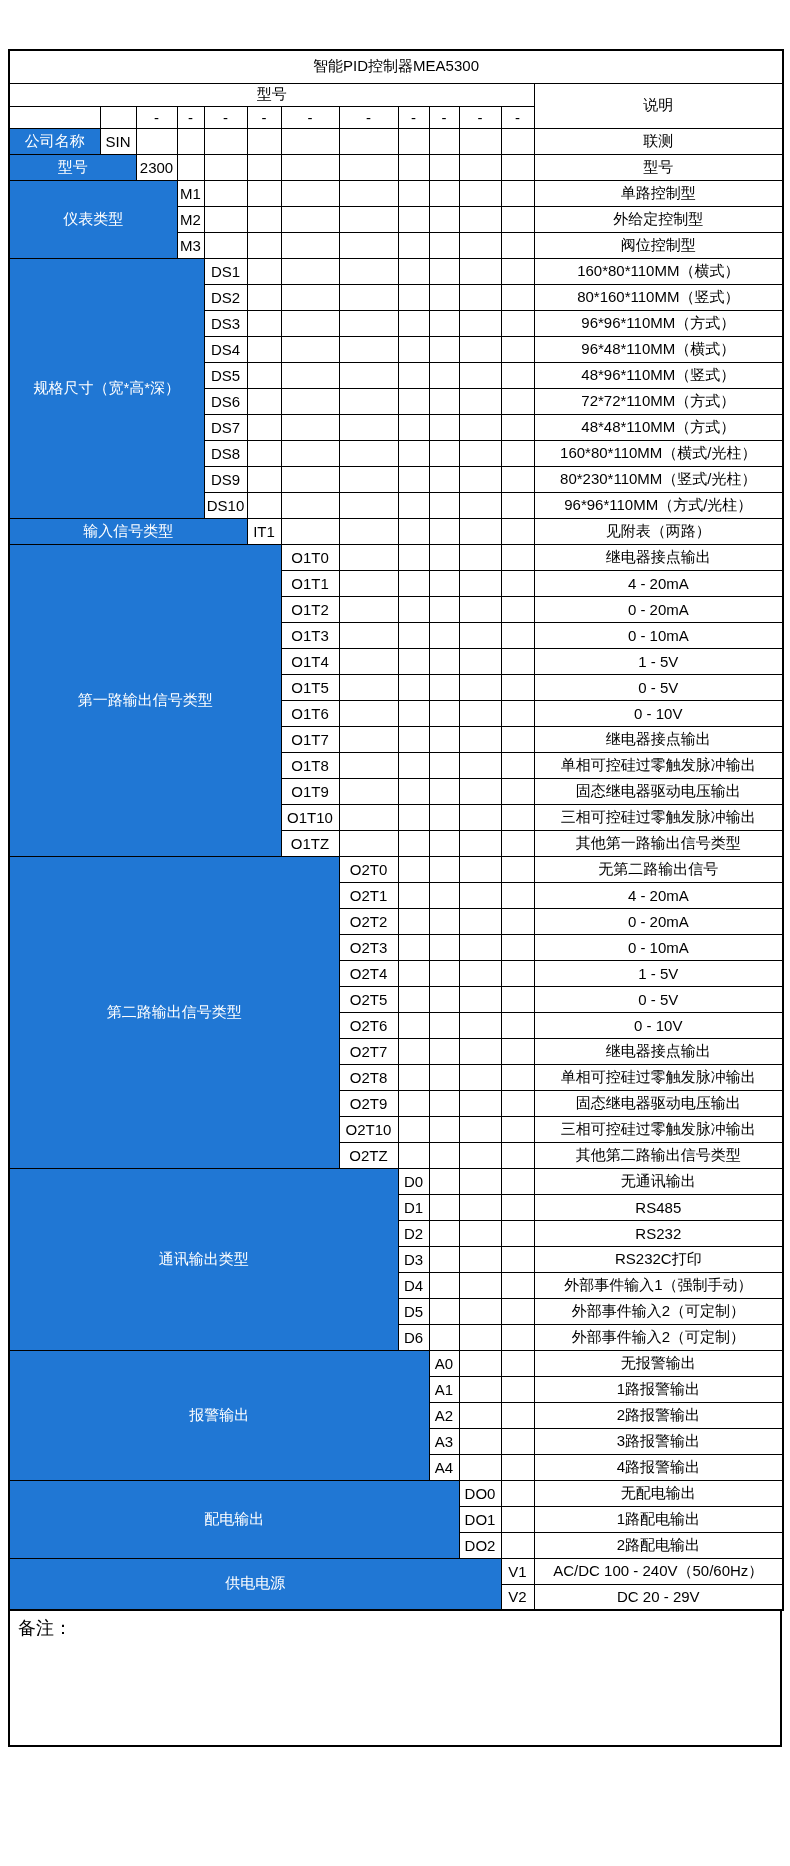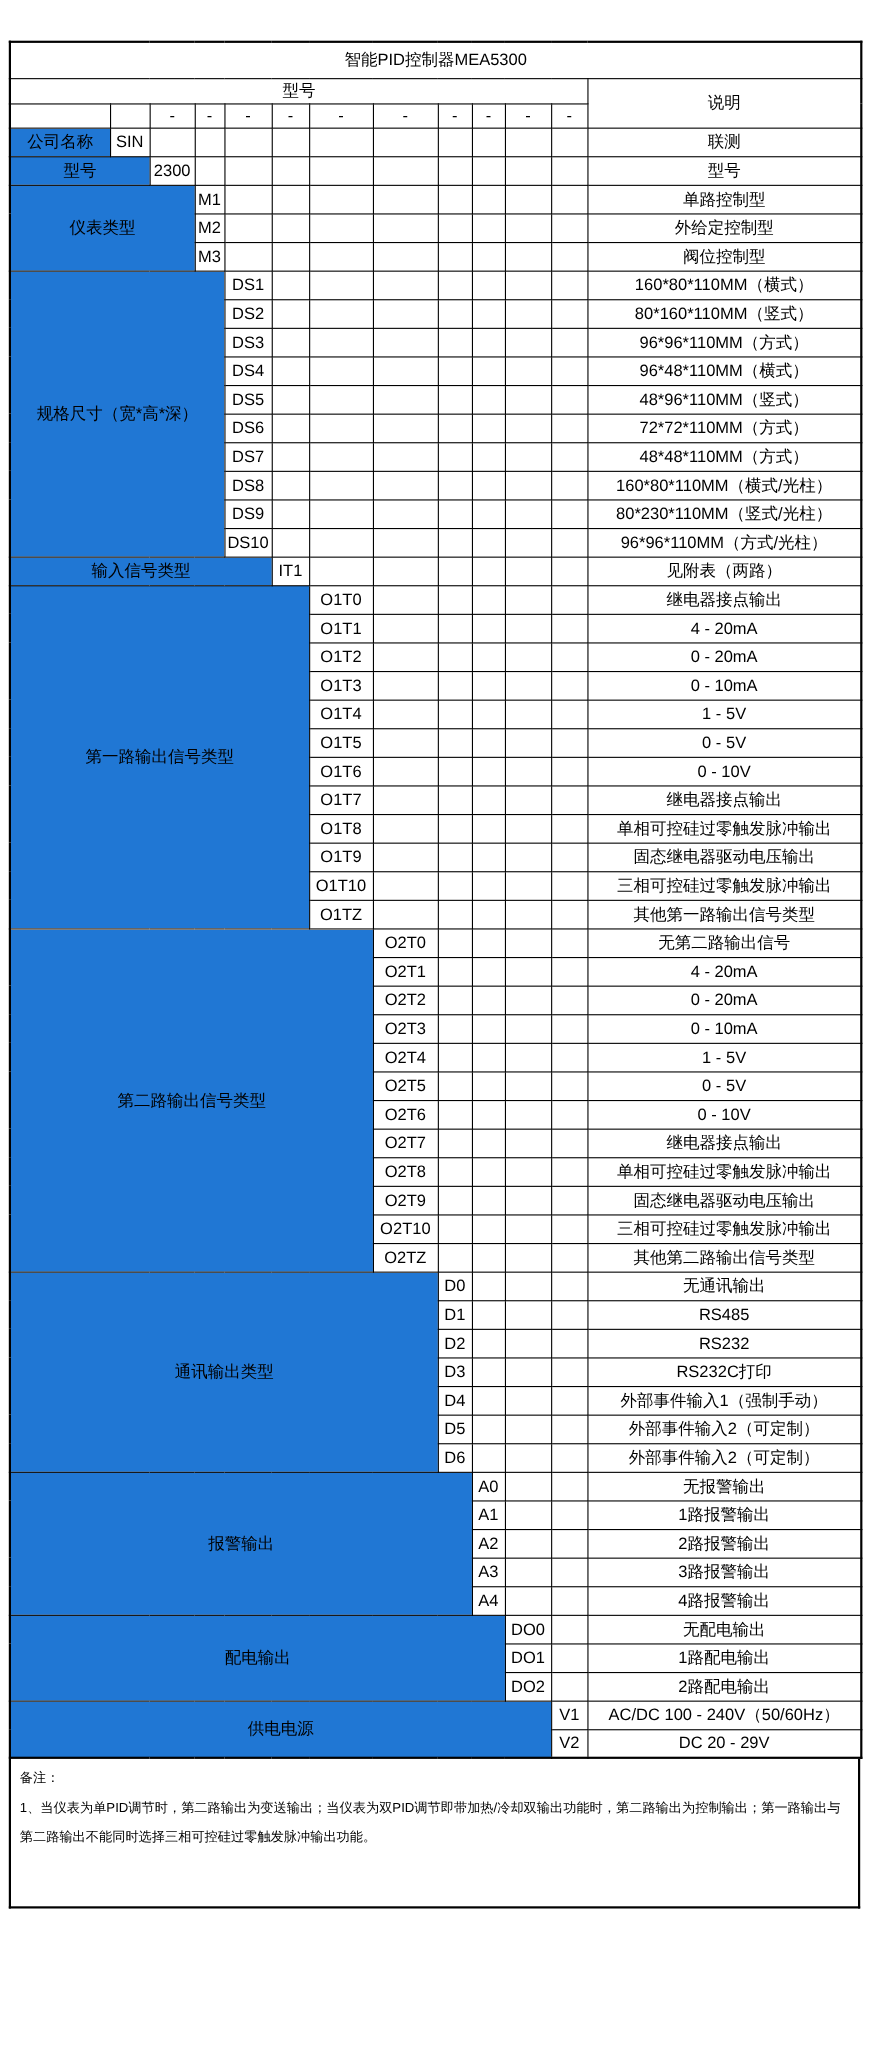--- a/index.html
+++ b/index.html
@@ -5,21 +5,21 @@
   html, body {
     margin: 0;
     padding: 0;
     background: #ffffff;
     width: 790px;
     height: 1866px;
     font-family: "Liberation Sans", "DejaVu Sans", sans-serif;
     color: #000;
   }
   .page {
-    padding-top: 37px;
+    padding-top: 49px;
     padding-left: 8px;
     box-sizing: border-box;
   }
   table.spec {
     border-collapse: collapse;
     table-layout: fixed;
     width: 774px;
     border: 2px solid #000;
   }
   table.spec td {
@@ -30,35 +30,35 @@
     overflow: hidden;
     white-space: nowrap;
     height: 26px;
     box-sizing: border-box;
   }
   tr.r-title td { height: 33px; }
   tr.r-model td { height: 23px; }
   tr.r-dash  td { height: 22px; }
   td.blue {
     background: var(--blue, #2077d4);
-    color: #000000;
+    color: #ffffff;
   }
   td.code {
     text-align: left;
     padding-left: 4px;
     margin-left: 24px;
   }
   .notes {
     width: 774px;
     box-sizing: border-box;
     border: 2px solid #000;
     border-top: none;
     height: 136px;
     padding: 4px 8px 0 8px;
-    font-size: 12px;
+    font-size: 18px;
     line-height: 27px;
   }
   .notes p { margin: 0; white-space: normal; }
 </style>
 </head>
 <body>
 
 <div class="page">
   <table class="spec">
     <colgroup>
@@ -599,16 +599,15 @@
         <tr>
           <td class="code">V2</td>
           <td class="desc">DC 20 - 29V</td>
         </tr>
       </tbody>
   </table>
 
   <div class="notes">
     <p>备注：</p>
     <div id="notes-items">
-        <p>1、当仪表为单PID调节时，第二路输出为变送输出；当仪表为双PID调节即带加热/冷却双输出功能时，第二路输出为控制输出；第一路输出与第二路输出不能同时选择三相可控硅过零触发脉冲输出功能。</p>
       </div>
   </div>
 </div>
 
 </body></html>

